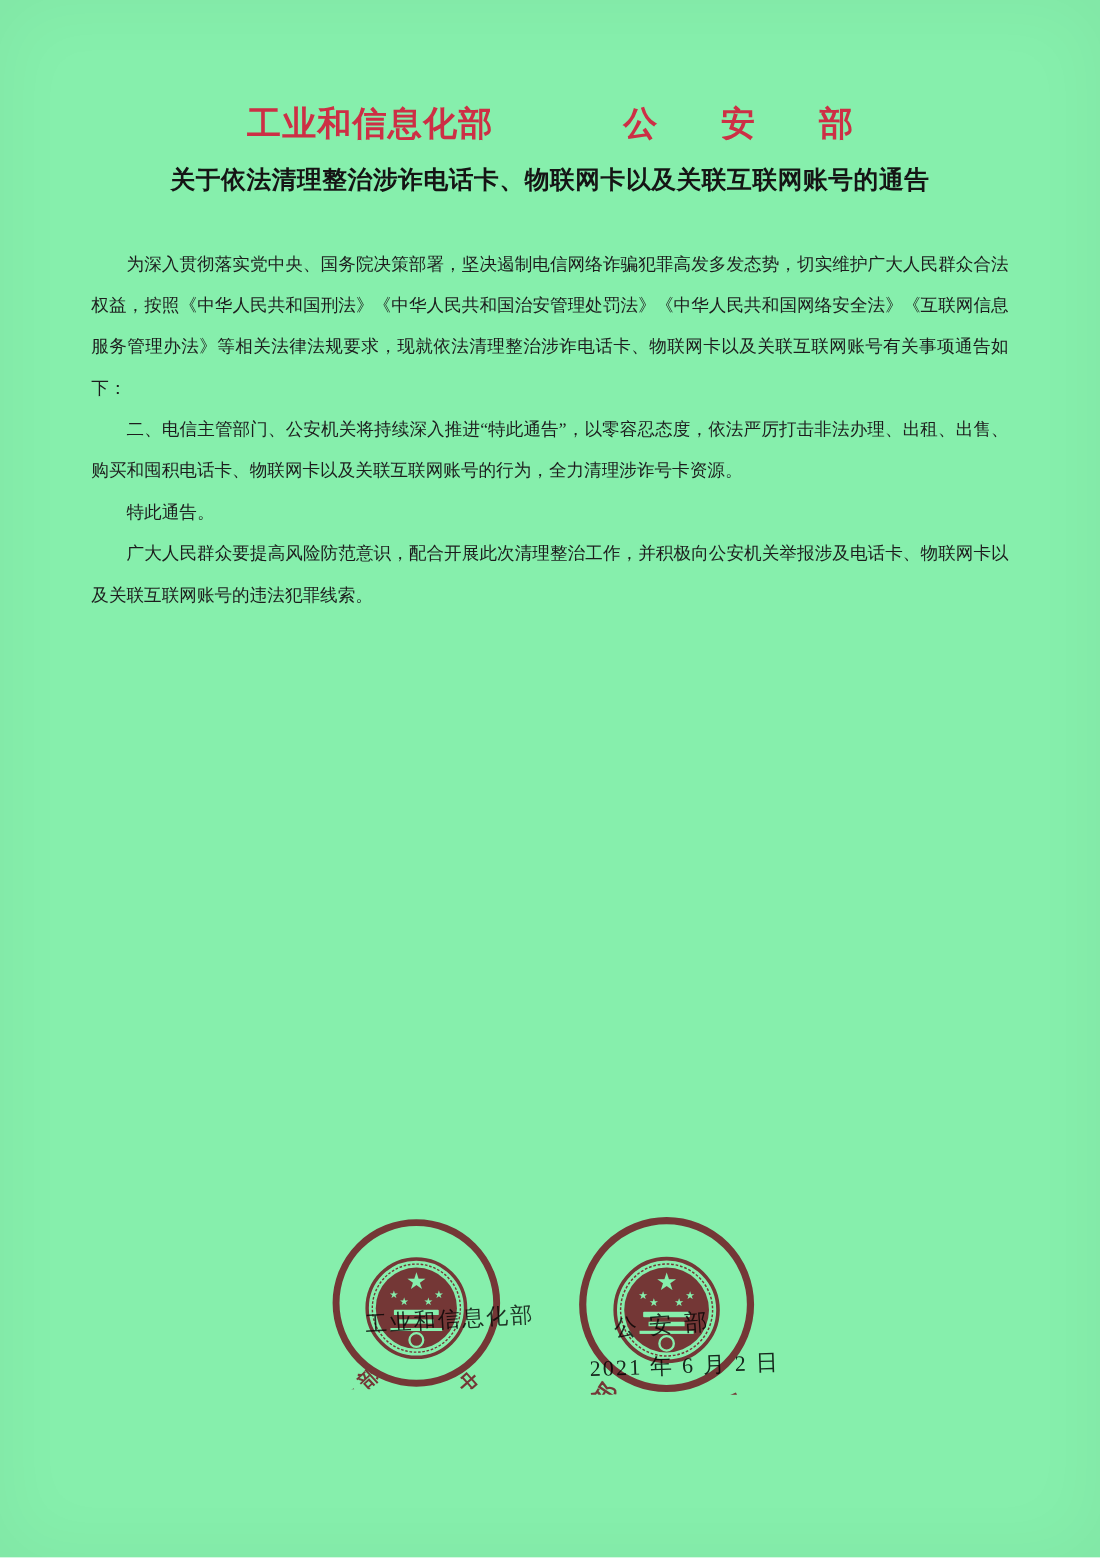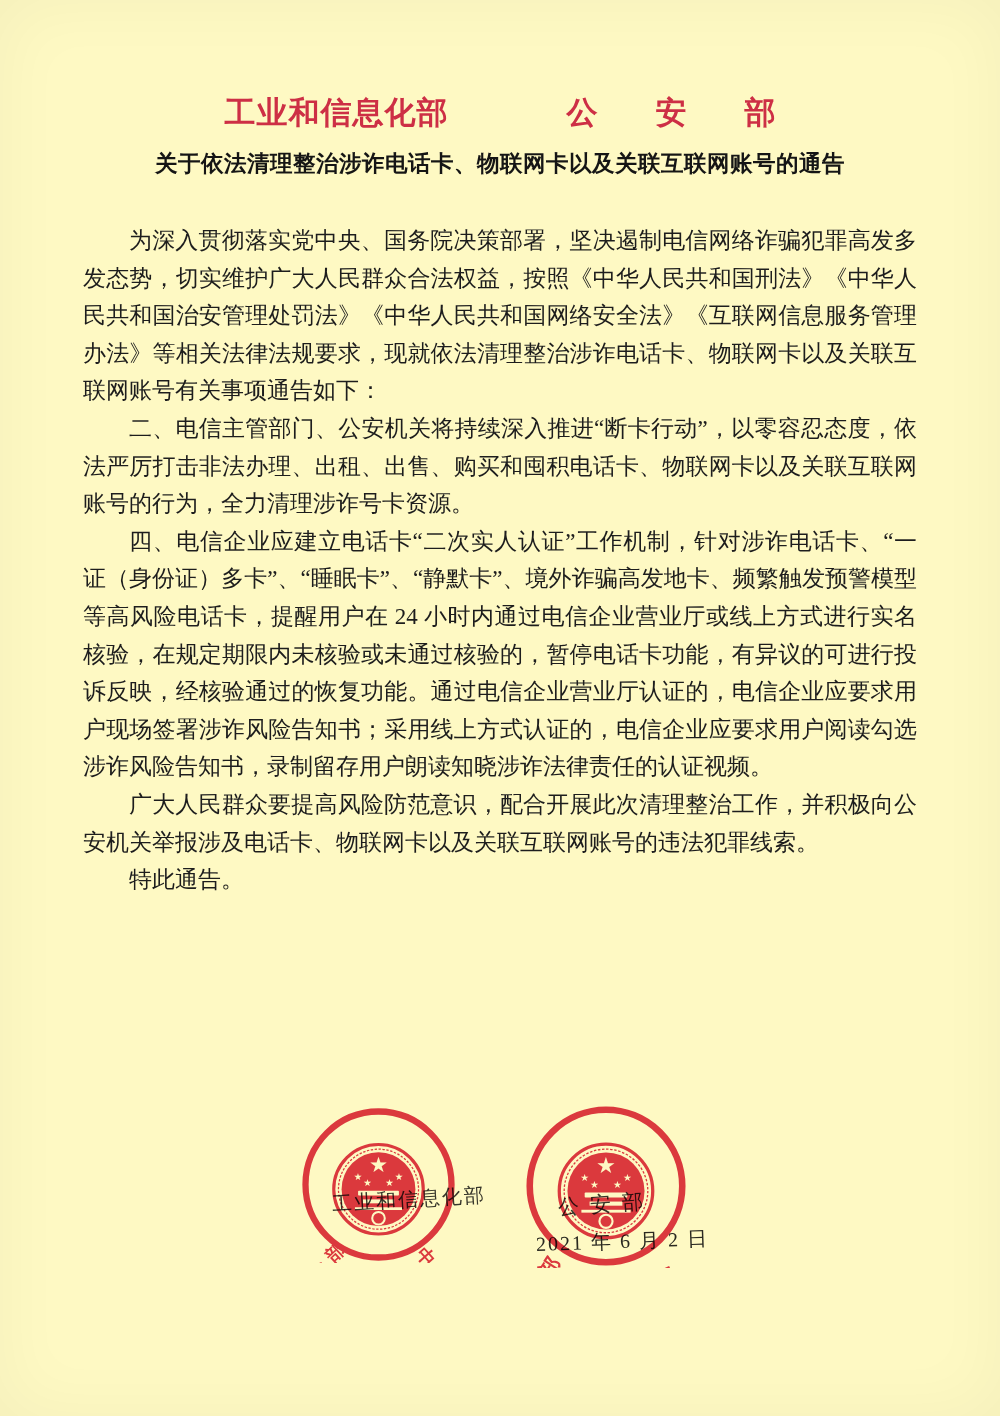--- a/index.html
+++ b/index.html
@@ -1,40 +1,40 @@
 <!DOCTYPE html>
 <html style="--header-red: #cd2f45; --seal-red: #dc3a50; --body-text: #1d1d1d;"><head>
 <meta charset="utf-8">
 <style>
   html,body{margin:0;padding:0;background:#ffffff;}
   .page{
     position:relative;
     width:1000px;height:1416px;
-    background:#fef9c3;
+    background:#86efac;
     box-shadow:inset 0 0 70px rgba(0,0,0,0.045);
     overflow:hidden;
     font-family:"Liberation Serif","DejaVu Serif",serif;
   }
   
   .red-line{
     position:absolute;top:92px;left:0;width:100%;
     display:flex;justify-content:center;align-items:baseline;gap:118px;
     font-size:31px;font-weight:bold;color:var(--header-red,#cd2f45);
     letter-spacing:1px;
   }
   .red-line .spread{letter-spacing:58px;margin-right:-58px;}
   .doc-title{
     position:absolute;top:148px;left:0;width:100%;margin:0;
     text-align:center;
     font-size:22.5px;font-weight:bold;color:#151515;letter-spacing:0.5px;font-family:Liberation Serif, serif;
   }
   
   .doc-body{
     position:absolute;top:222px;left:83px;width:834px;
-    font-size:23px;line-height:37.6px;color:var(--body-text,#1d1d1d);
+    font-size:16px;line-height:37.6px;color:var(--body-text,#1d1d1d);
     text-align:justify;
   }
   .doc-body p{margin:0;text-indent:2em;}
   
   .seal{position:absolute;mix-blend-mode:multiply;}
   .seal-left{left:300px;top:1106px;width:157px;height:157px;}
   .seal-right{left:524px;top:1104px;width:164px;height:164px;}
   .seal svg{width:100%;height:100%;}
   .ring-text{fill:var(--seal-red,#dc3a50);font-family:"Liberation Serif","DejaVu Serif",serif;font-weight:bold;}
   .ring-left{font-size:23px;}
@@ -58,24 +58,23 @@
 
   <div class="red-line">
     <span>工业和信息化部</span>
     <span class="spread">公安部</span>
   </div>
 
   <h1 class="doc-title">关于依法清理整治涉诈电话卡、物联网卡以及关联互联网账号的通告</h1>
 
   <main class="doc-body">
     <p>为深入贯彻落实党中央、国务院决策部署，坚决遏制电信网络诈骗犯罪高发多发态势，切实维护广大人民群众合法权益，按照《中华人民共和国刑法》《中华人民共和国治安管理处罚法》《中华人民共和国网络安全法》《互联网信息服务管理办法》等相关法律法规要求，现就依法清理整治涉诈电话卡、物联网卡以及关联互联网账号有关事项通告如下：</p>
-    <p>二、电信主管部门、公安机关将持续深入推进“断卡行动”，以零容忍态度，依法严厉打击非法办理、出租、出售、购买和囤积电话卡、物联网卡以及关联互联网账号的行为，全力清理涉诈号卡资源。</p>
-    <p>四、电信企业应建立电话卡“二次实人认证”工作机制，针对涉诈电话卡、“一证（身份证）多卡”、“睡眠卡”、“静默卡”、境外诈骗高发地卡、频繁触发预警模型等高风险电话卡，提醒用户在 24 小时内通过电信企业营业厅或线上方式进行实名核验，在规定期限内未核验或未通过核验的，暂停电话卡功能，有异议的可进行投诉反映，经核验通过的恢复功能。通过电信企业营业厅认证的，电信企业应要求用户现场签署涉诈风险告知书；采用线上方式认证的，电信企业应要求用户阅读勾选涉诈风险告知书，录制留存用户朗读知晓涉诈法律责任的认证视频。</p>
+    <p>二、电信主管部门、公安机关将持续深入推进“特此通告”，以零容忍态度，依法严厉打击非法办理、出租、出售、购买和囤积电话卡、物联网卡以及关联互联网账号的行为，全力清理涉诈号卡资源。</p>
+    <p>特此通告。</p>
     <p>广大人民群众要提高风险防范意识，配合开展此次清理整治工作，并积极向公安机关举报涉及电话卡、物联网卡以及关联互联网账号的违法犯罪线索。</p>
-    <p>特此通告。</p>
   </main>
 
   <div class="seal seal-left">
     <svg viewBox="0 0 200 200">
       <defs>
         <path id="arcL" d="M 100 173 A 73 73 0 1 1 99.99 173" fill="none"></path>
       </defs>
       <circle cx="100" cy="100" r="93" fill="none" stroke="var(--seal-red,#dc3a50)" stroke-width="8"></circle>
       <text class="ring-text ring-left">
         <textPath href="#arcL" startOffset="50" textLength="365">中华人民共和国工业和信息化部</textPath>

